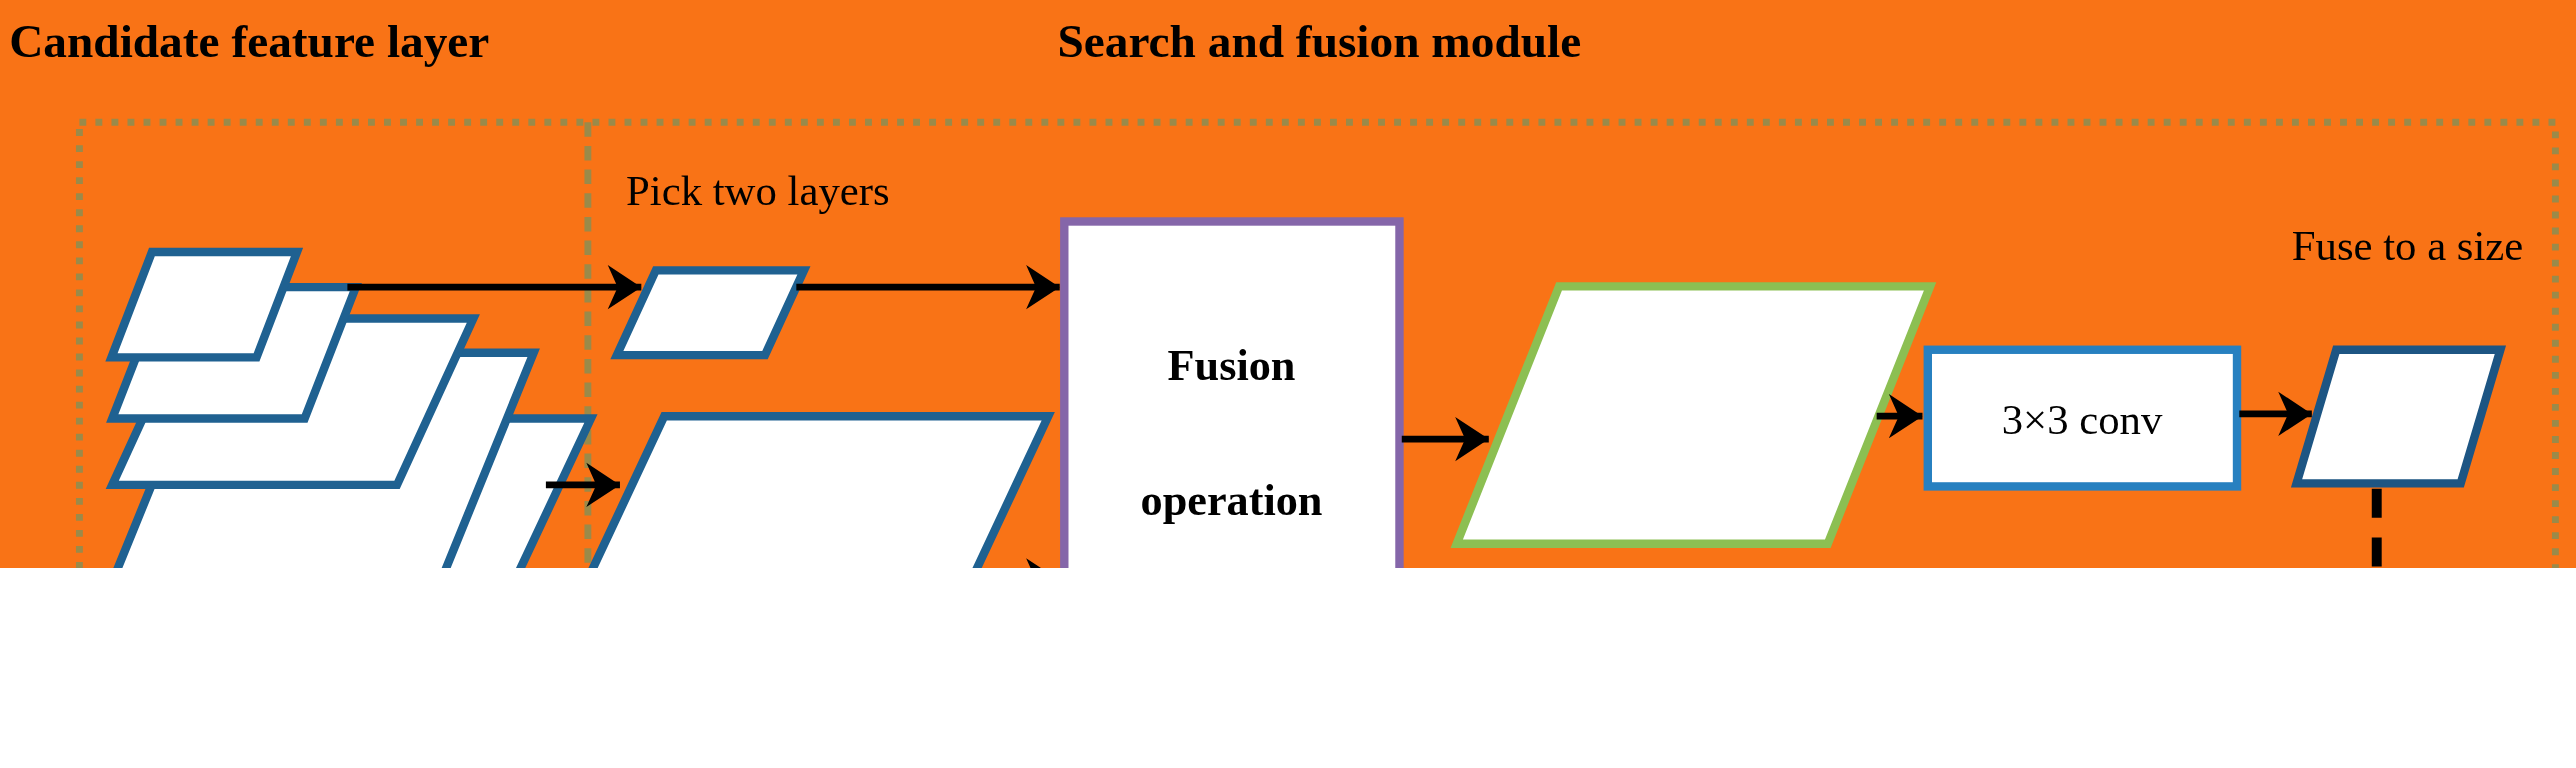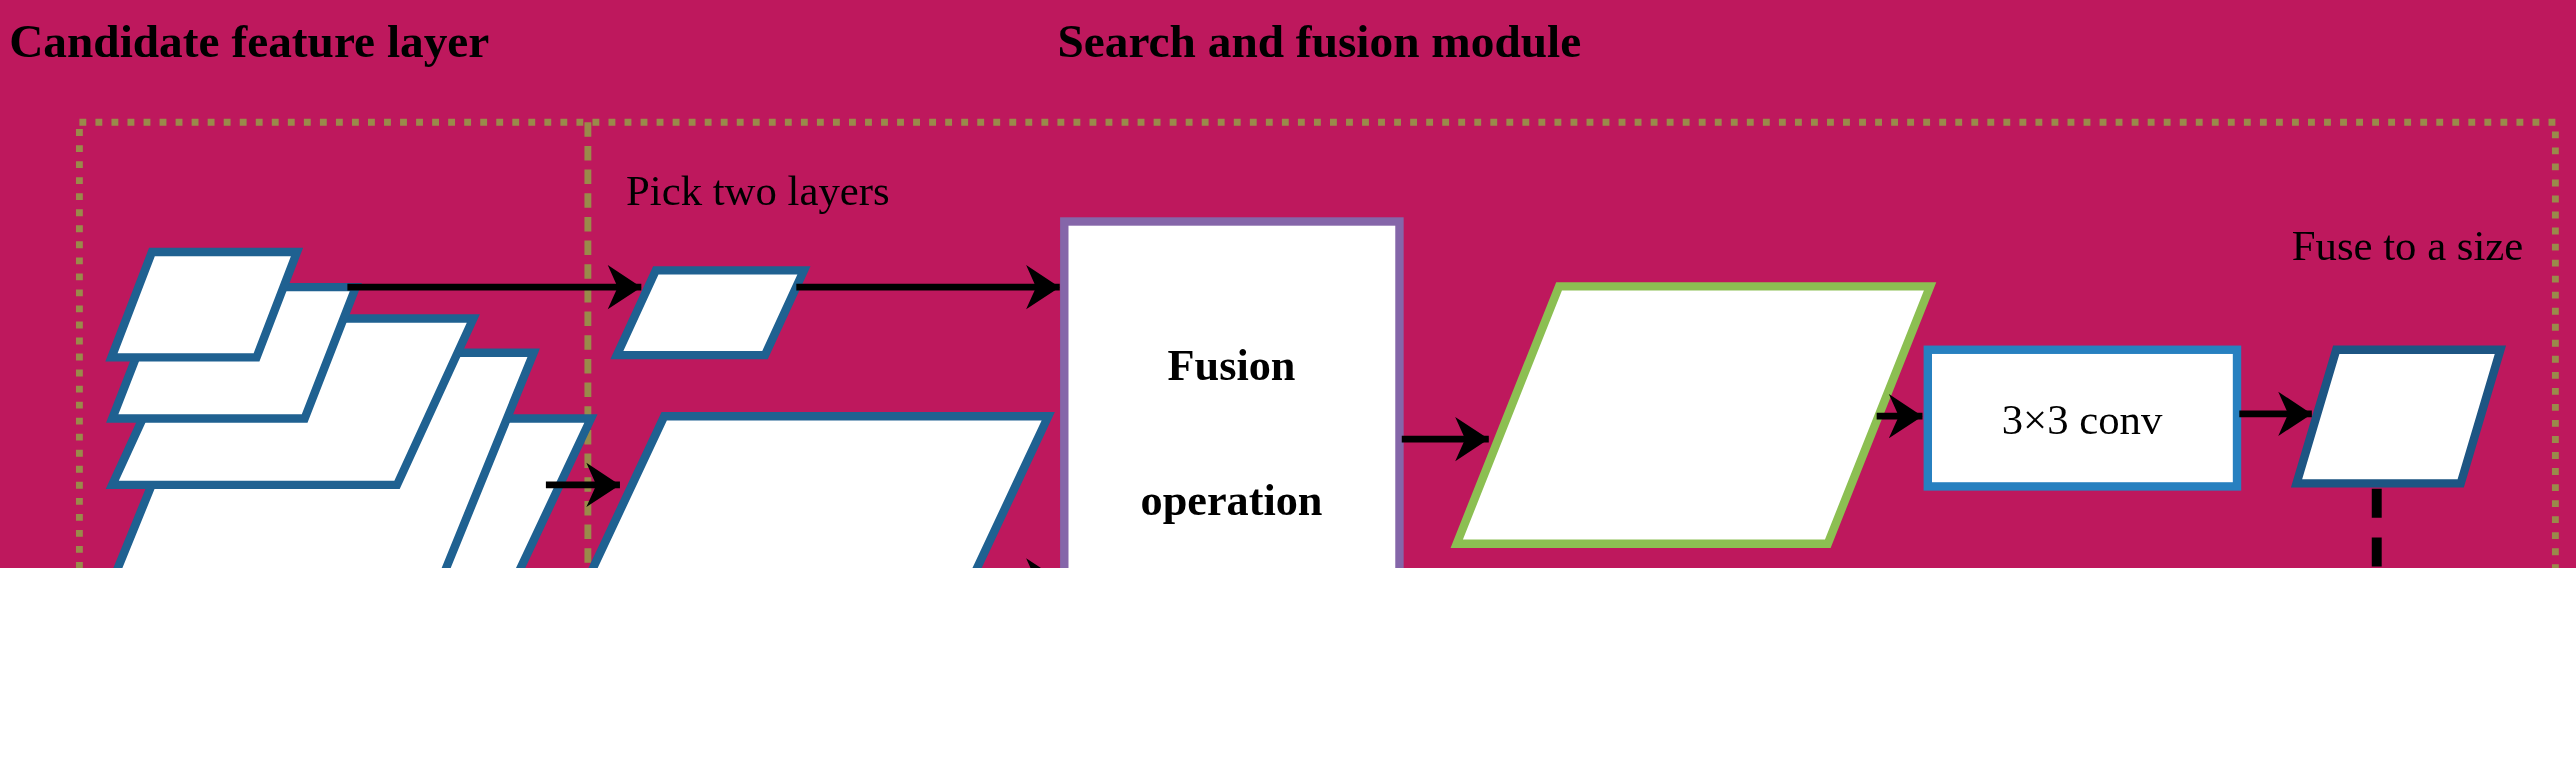--- a/index.html
+++ b/index.html
@@ -1,20 +1,20 @@
 <!DOCTYPE html>
 <html style="font-size:12.2px"><head>
 <meta charset="utf-8">
 <style>
   html, body { margin: 0; padding: 0; background: #ffffff; }
   .canvas {
     position: relative;
     width: 2576px;
     height: 568px;
-    background: #be185d;
+    background: #f97316;
     overflow: hidden;
     font-family: "Liberation Serif", "DejaVu Serif", serif;
   }
   .canvas svg { position: absolute; left: 0; top: 0; }
   text { fill: #000000; }
   .panel-title { font-size: 62px; font-weight: bold; }
   .note-label  { font-size: 56px; }
   .box-label   { font-size: 58px; font-weight: bold; }
   .conv-label  { font-size: 56px; }
   .shape { fill: #ffffff; stroke-width: 11; stroke-linejoin: miter; }

